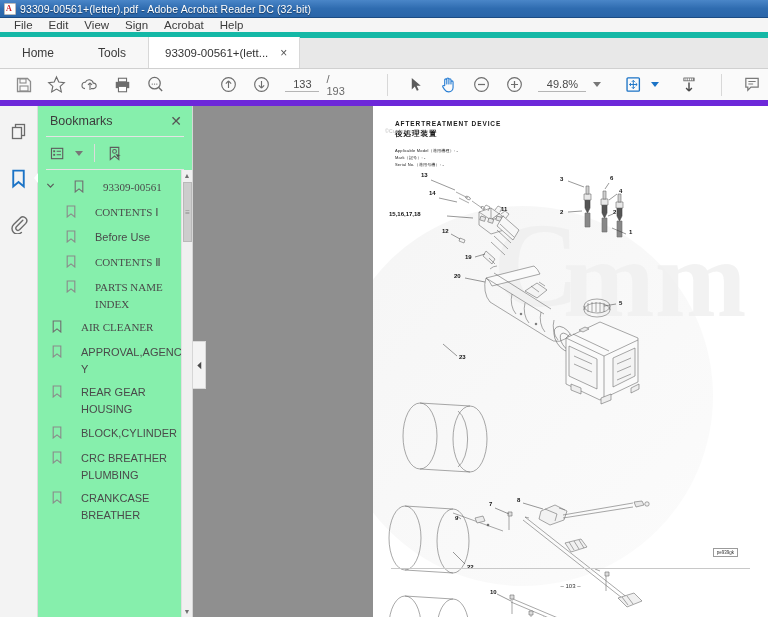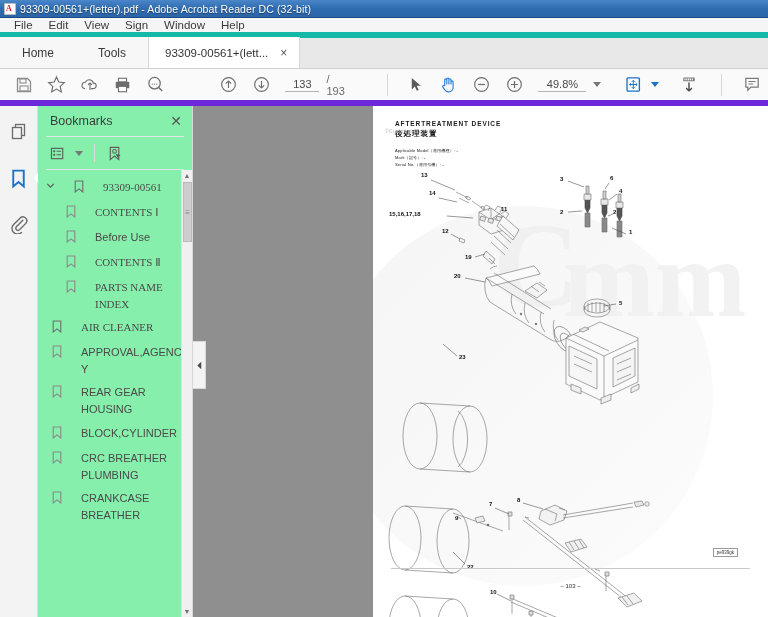--- a/index.html
+++ b/index.html
@@ -241,21 +241,21 @@
   <div class="titlebar">
     <div class="title-app-icon"></div>
     <div class="title-text">93309-00561+(letter).pdf - Adobe Acrobat Reader DC (32-bit)</div>
   </div>
 
   <div class="menubar">
     <div class="menu-item">File</div>
     <div class="menu-item">Edit</div>
     <div class="menu-item">View</div>
     <div class="menu-item">Sign</div>
-    <div class="menu-item">Window</div>
+    <div class="menu-item">Acrobat</div>
     <div class="menu-item">Help</div>
   </div>
 
   <div class="tabstrip">
     <div class="tab home">Home</div>
     <div class="tab tools">Tools</div>
     <div class="tab doc">
       <span class="tab-title">93309-00561+(lett...</span>
       <span class="tab-close">×</span>
     </div>

